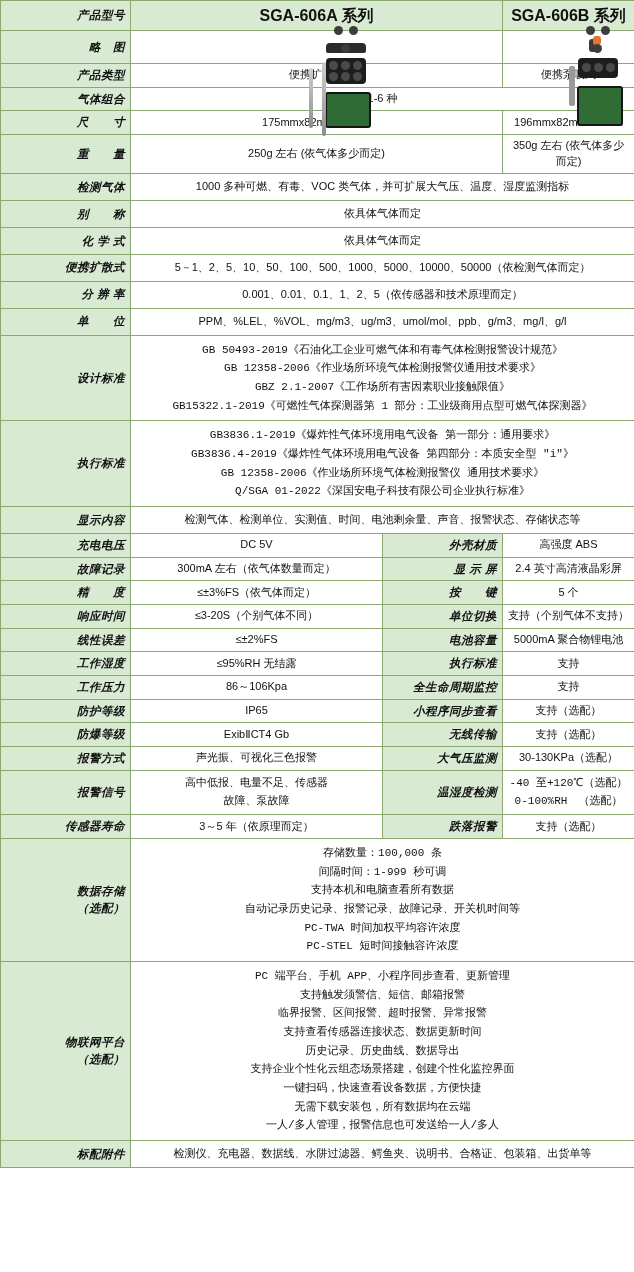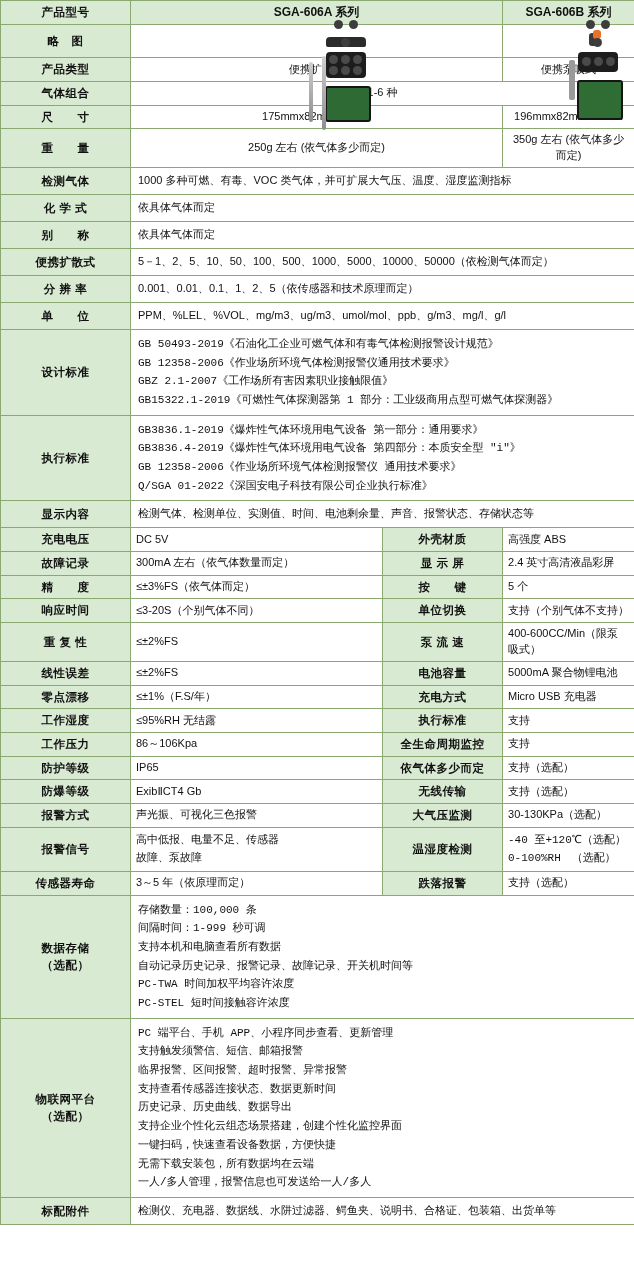--- a/index.html
+++ b/index.html
@@ -1,22 +1,22 @@
 <!DOCTYPE html>
 <html><head>
 <meta charset="utf-8">
 <style>
   html,body{margin:0;padding:0;background:#fff;}
   body{width:634px;font-family:"Liberation Sans","DejaVu Sans",sans-serif;-webkit-font-smoothing:antialiased;}
   table{border-collapse:collapse;width:634px;table-layout:fixed;}
   td{border:1px solid #8aa86f;font-size:11px;color:#111;padding:3px 5px;vertical-align:middle;line-height:1.45;}
-  .lbl{background:#d9ead3;text-align:center;font-weight:bold;color:#111;font-size:11.5px;letter-spacing:0.5px;}
-  .val{background:#fff;text-align:left;margin-top:27px;}
+  .lbl{background:#d9ead3;text-align:right;font-weight:bold;color:#111;font-size:11.5px;letter-spacing:0.5px;font-style:italic;}
+  .val{background:#fff;text-align:center;margin-top:27px;}
   .valc{background:#fff;text-align:center;}
-  .hdr{background:#d9ead3;text-align:center;font-weight:bold;font-size:12px;}
+  .hdr{background:#d9ead3;text-align:center;font-weight:bold;font-size:16px;}
   .pad{padding:5px 7px;}
   .multi{line-height:1.7;}
   .multi div{white-space:nowrap;font-family:Liberation Mono, monospace;}
   .pic{background:#fff;text-align:center;padding:8px 0;}
   
   .det{display:inline-block;position:relative;}
   .dev{position:relative;width:58px;height:110px;border-radius:9px;margin:0 auto;}
   .devA{background:linear-gradient(90deg,#e8c51d 0%,#f2dd55 28%,#e2bb12 70%,#c79d08 100%);box-shadow:0 1px 2px rgba(0,0,0,.35);}
   .devB{background:linear-gradient(90deg,#e8c51d 0%,#f2dd55 30%,#e2bb12 72%,#c79d08 100%);box-shadow:0 1px 2px rgba(0,0,0,.35);}
   .top{position:absolute;top:-7px;left:9px;width:40px;height:10px;background:#2b2b2b;border-radius:4px 4px 2px 2px;}
@@ -106,25 +106,25 @@
   <tr>
     <td class="lbl">重　　量</td>
     <td class="valc" colspan="2">250g 左右 (依气体多少而定)</td>
     <td class="valc">350g 左右 (依气体多少而定)</td>
   </tr>
   <tr>
     <td class="lbl">检测气体</td>
     <td class="val pad" colspan="3">1000 多种可燃、有毒、VOC 类气体，并可扩展大气压、温度、湿度监测指标</td>
   </tr>
   <tr>
+    <td class="lbl">别　　称</td>
+    <td class="val pad" colspan="3">依具体气体而定</td>
+  </tr>
+  <tr>
     <td class="lbl">化 学 式</td>
-    <td class="val pad" colspan="3">依具体气体而定</td>
-  </tr>
-  <tr>
-    <td class="lbl">别　　称</td>
     <td class="val pad" colspan="3">依具体气体而定</td>
   </tr>
   <tr>
     <td class="lbl">便携扩散式</td>
     <td class="val pad" colspan="3">5－1、2、5、10、50、100、500、1000、5000、10000、50000（依检测气体而定）</td>
   </tr>
   <tr>
     <td class="lbl">分 辨 率</td>
     <td class="val pad" colspan="3">0.001、0.01、0.1、1、2、5（依传感器和技术原理而定）</td>
   </tr>
@@ -176,53 +176,41 @@
     <td class="lbl">按　　键</td>
     <td class="val">5 个</td>
   </tr>
   <tr>
     <td class="lbl">响应时间</td>
     <td class="val">≤3-20S（个别气体不同）</td>
     <td class="lbl">单位切换</td>
     <td class="val">支持（个别气体不支持）</td>
   </tr>
   <tr>
-    <td class="lbl">重 复 性</td>
-    <td class="val">≤±2%FS</td>
-    <td class="lbl">泵 流 速</td>
-    <td class="val">400-600CC/Min（限泵吸式）</td>
-  </tr>
-  <tr>
     <td class="lbl">线性误差</td>
     <td class="val">≤±2%FS</td>
     <td class="lbl">电池容量</td>
     <td class="val">5000mA 聚合物锂电池</td>
   </tr>
   <tr>
-    <td class="lbl">零点漂移</td>
-    <td class="val">≤±1%（F.S/年）</td>
-    <td class="lbl">充电方式</td>
-    <td class="val">Micro USB 充电器</td>
-  </tr>
-  <tr>
     <td class="lbl">工作湿度</td>
     <td class="val">≤95%RH 无结露</td>
     <td class="lbl">执行标准</td>
     <td class="val">支持</td>
   </tr>
   <tr>
     <td class="lbl">工作压力</td>
     <td class="val">86～106Kpa</td>
     <td class="lbl">全生命周期监控</td>
     <td class="val">支持</td>
   </tr>
   <tr>
     <td class="lbl">防护等级</td>
     <td class="val">IP65</td>
-    <td class="lbl">依气体多少而定</td>
+    <td class="lbl">小程序同步查看</td>
     <td class="val">支持（选配）</td>
   </tr>
   <tr>
     <td class="lbl">防爆等级</td>
     <td class="val">ExibⅡCT4 Gb</td>
     <td class="lbl">无线传输</td>
     <td class="val">支持（选配）</td>
   </tr>
   <tr>
     <td class="lbl">报警方式</td>

